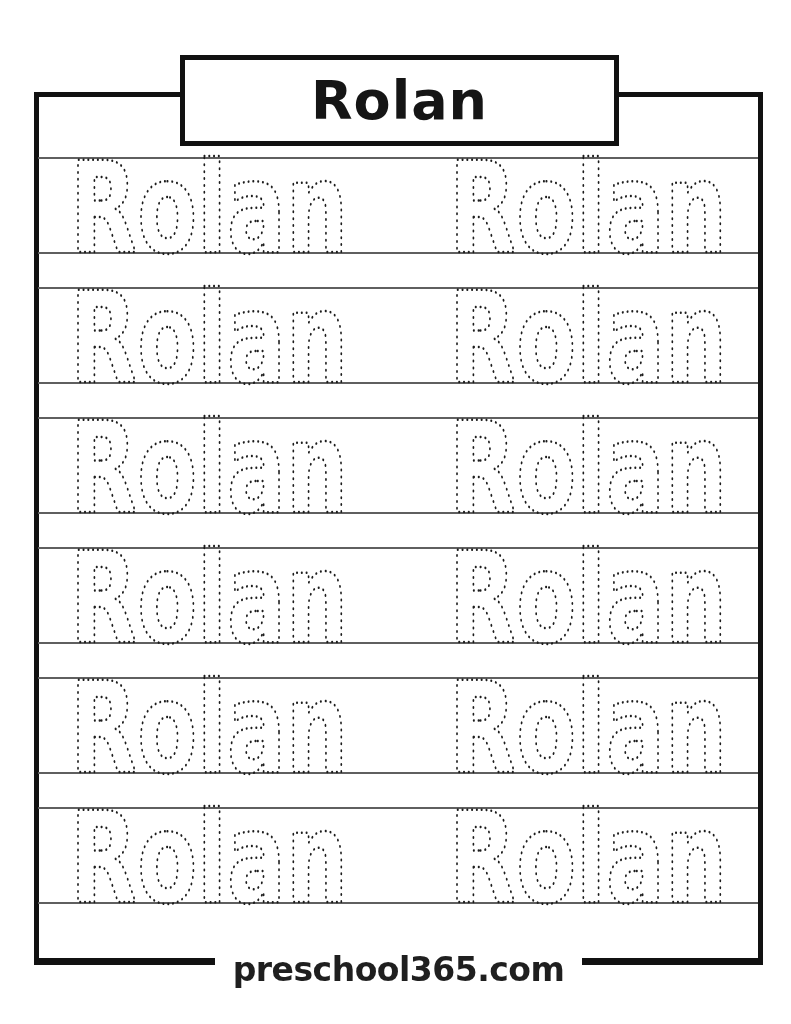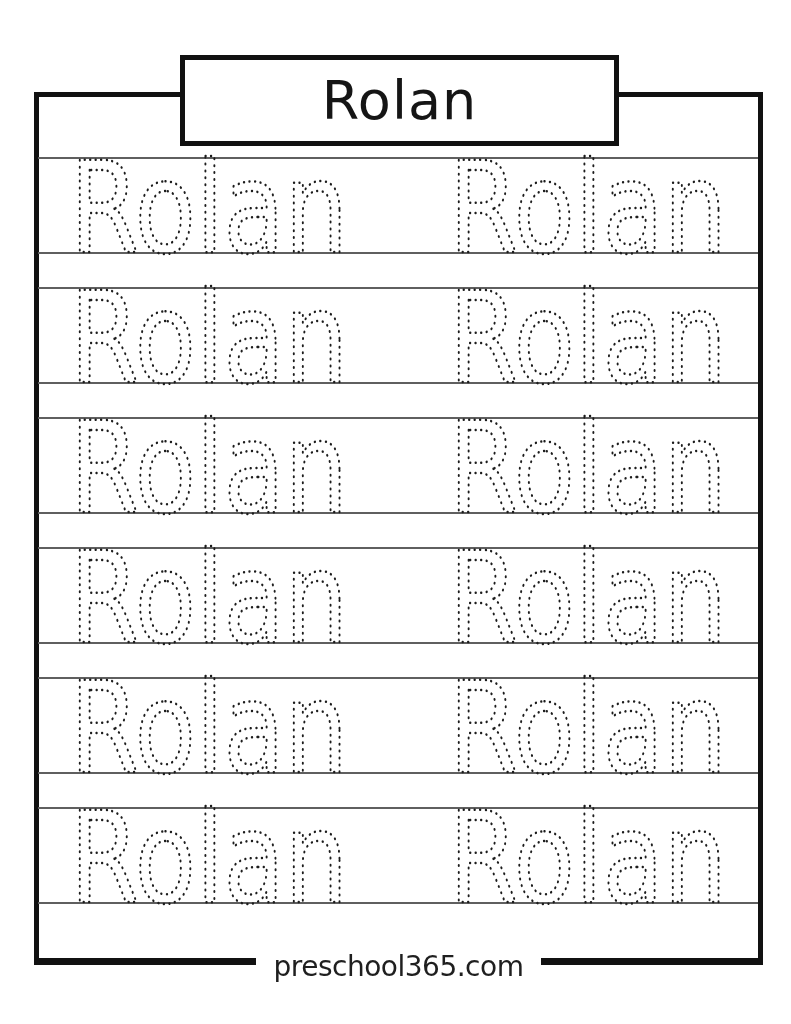--- a/index.html
+++ b/index.html
@@ -7,20 +7,21 @@
     padding: 0;
     background: #ffffff;
     font-family: "DejaVu Sans", "Liberation Sans", sans-serif;
   }
   .sheet {
     position: relative;
     width: 791px;
     height: 1024px;
     background: #ffffff;
     overflow: hidden;
+    font-weight: bold;
   }
   
   .frame {
     position: absolute;
     left: 34px;
     top: 92px;
     width: 729px;
     height: 873px;
     box-sizing: border-box;
     border: 5px solid #111111;
@@ -82,21 +83,21 @@
     left: 34px;
     top: 948px;
     width: 729px;
     text-align: center;
     z-index: 4;
   }
   .footer span {
     display: inline-block;
     background: #ffffff;
     padding: 2px 18px 6px 18px;
-    font-size: 28px;
+    font-size: 33px;
     letter-spacing: -0.5px;
     color: #1f1f1f;
   }
 </style>
 </head>
 <body>
 
 <div class="sheet">
 
   <div class="frame"></div>

